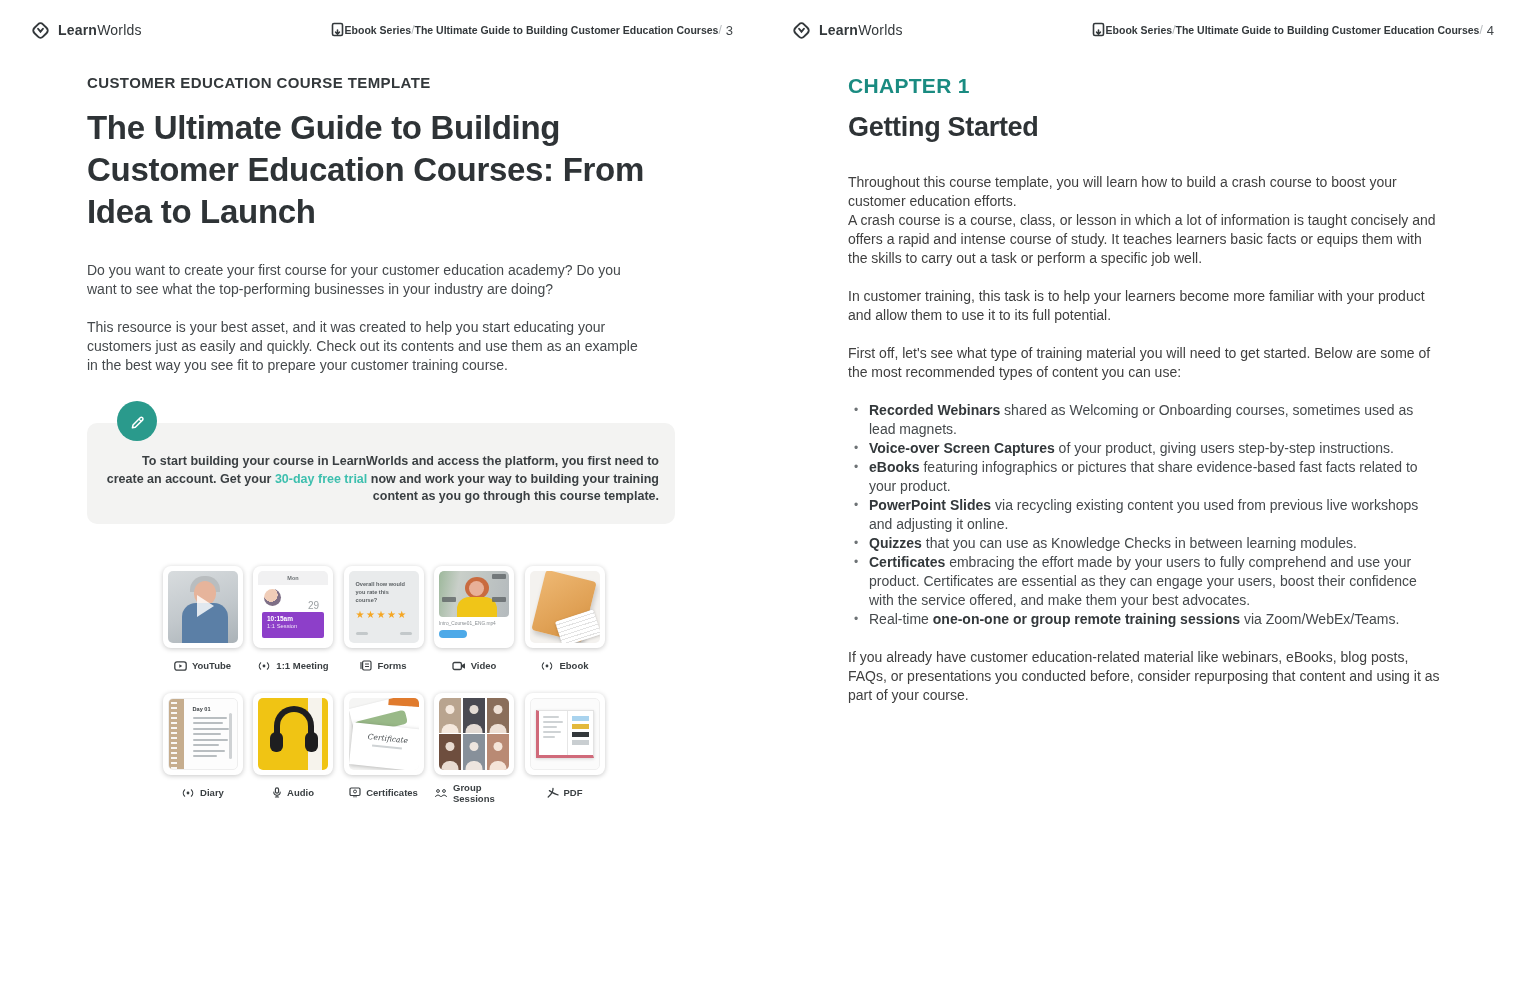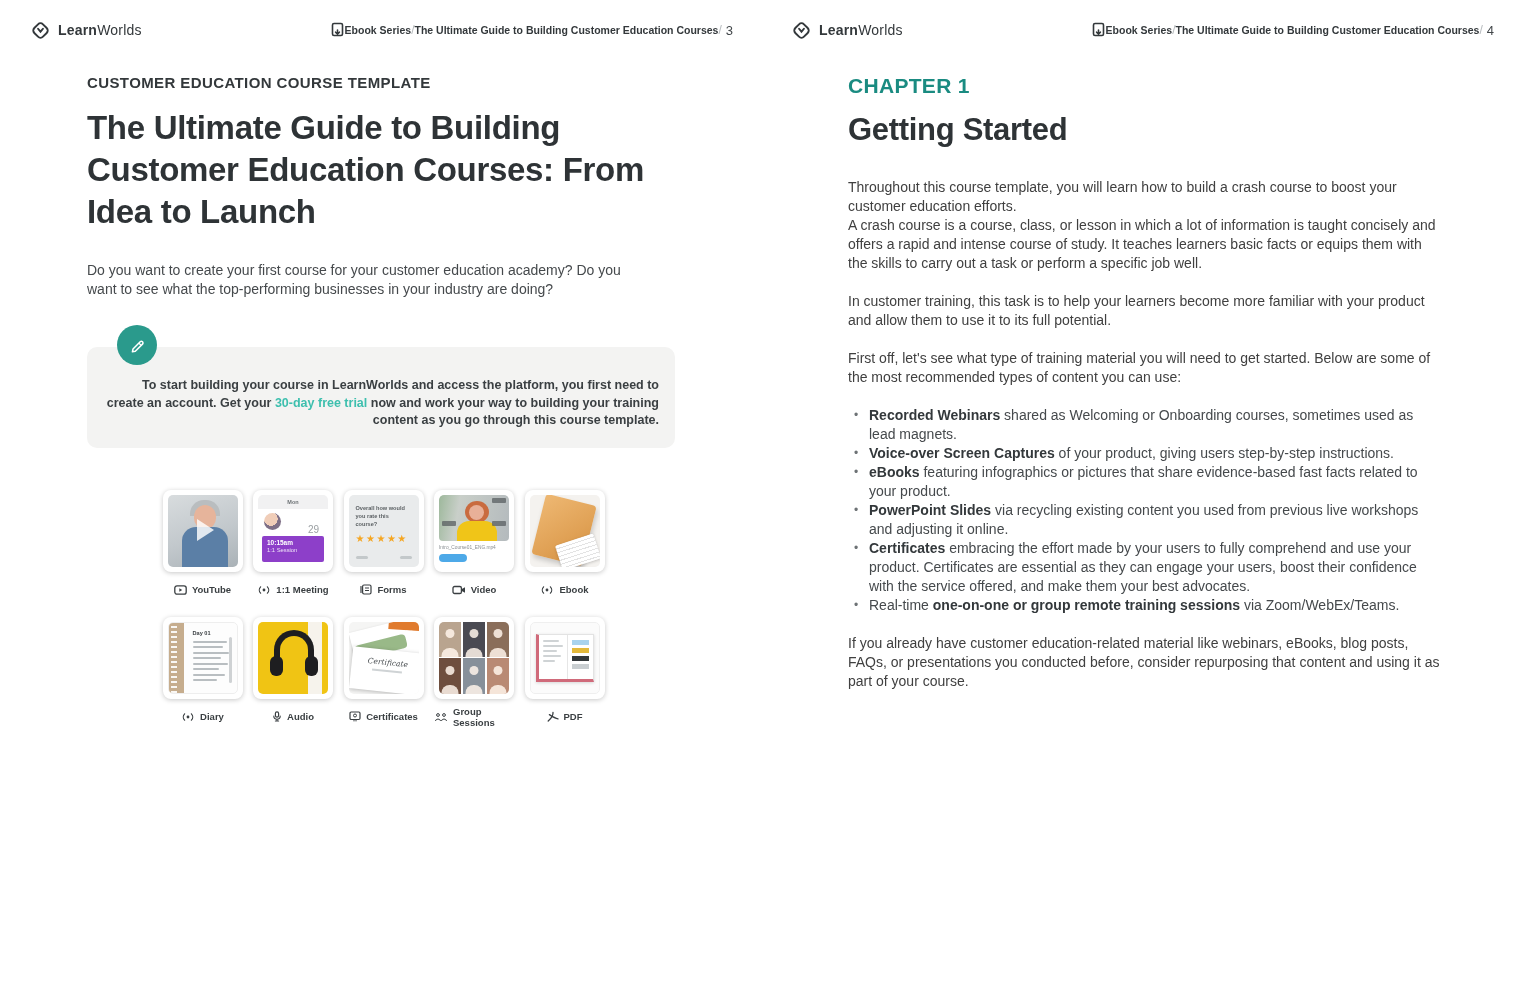--- a/index.html
+++ b/index.html
@@ -158,21 +158,21 @@
   .pdf-pg { flex:1; padding:5px 4px; display:flex; flex-direction:column; gap:3px; }
   .pdf-pg.left { border-right:1px solid #e6e6e6; }
   .pdf-pg i { display:block; height:2px; background:#cfd3d5; border-radius:1px; }
   .pdf-pg .sw1 { height:5px; background:#a9d3ee; }
   .pdf-pg .sw2 { height:5px; background:#e3b93c; }
   .pdf-pg .sw3 { height:5px; background:#33383b; }
   .pdf-pg .sw4 { height:5px; background:#c9ced1; }
 
   
   .chapter { font-size:21px; font-weight:700; color:#1a8b81; letter-spacing:.3px; }
-  .chapter-title { margin-top:14px; font-size:31px; font-weight:700; color:#2e3336; letter-spacing:-.3px; }
+  .chapter-title { margin-top:14px; font-size:27px; font-weight:700; color:#2e3336; letter-spacing:-.3px; }
   .r-p { font-size:14px; line-height:19px; color:#404040; max-width:592px; margin-top:19px; }
   .r-p.intro { margin-top:30px; }
   .r-h { font-size:14px; line-height:19px; font-weight:700; color:#33383b; margin-top:19px; }
   .r-p.tight { margin-top:0; }
   .bullets { margin-top:19px; max-width:592px; list-style:none; }
   .bullets li { position:relative; padding-left:21px; font-size:14px; line-height:19px; color:#45494c; }
   .bullets li::before { content:"•"; position:absolute; left:6px; top:0; color:#6d7275; font-size:12px; }
   .bullets b { color:#33383b; }
 </style>
 </head>
@@ -200,20 +200,21 @@
         <span class="crumb-sep">/</span>
         <span class="page-num">3</span>
       </div>
     </div>
 
     <div class="content">
       <div class="eyebrow">CUSTOMER EDUCATION COURSE TEMPLATE</div>
       <h1 class="big-title">The Ultimate Guide to Building Customer Education Courses: From Idea to Launch</h1>
 
       <p class="body-p first">Do you want to create your first course for your customer education academy? Do you want to see what the top-performing businesses in your industry are doing?</p>
+      <p class="body-p">This resource is your best asset, and it was created to help you start educating your customers just as easily and quickly. Check out its contents and use them as an example in the best way you see fit to prepare your customer training course.</p>
 
       <div class="callout-wrap">
         <div class="callout-badge">
           <svg width="18" height="18" viewBox="0 0 18 18">
             <path d="M5 13 L12.2 5.8 a1.6 1.6 0 0 1 2.3 2.3 L7.3 15.3 L4.4 15.8 Z" fill="none" stroke="#ffffff" stroke-width="1.5" stroke-linejoin="round"></path>
             <path d="M11 7.2 L13.2 9.4" stroke="#ffffff" stroke-width="1.3"></path>
           </svg>
         </div>
         <div class="callout">
           <p><span>To start building your course in LearnWorlds and access the platform, you first need to create an account. Get your </span><a class="trial-link" href="#">30-day free trial</a><span> now and work your way to building your training content as you go through this course template.</span></p>
@@ -478,20 +479,21 @@
       <p class="r-p tight">A crash course is a course, class, or lesson in which a lot of information is taught concisely and offers a rapid and intense course of study. It teaches learners basic facts or equips them with the skills to carry out a task or perform a specific job well.</p>
 
       <p class="r-p">In customer training, this task is to help your learners become more familiar with your product and allow them to use it to its full potential.</p>
       <p class="r-p">First off, let's see what type of training material you will need to get started. Below are some of the most recommended types of content you can use:</p>
 
       <ul class="bullets">
         <li><span></span><b>Recorded Webinars</b><span> shared as Welcoming or Onboarding courses, sometimes used as lead magnets.</span></li>
         <li><span></span><b>Voice-over Screen Captures</b><span> of your product, giving users step-by-step instructions.</span></li>
         <li><span></span><b>eBooks</b><span> featuring infographics or pictures that share evidence-based fast facts related to your product.</span></li>
         <li><span></span><b>PowerPoint Slides</b><span> via recycling existing content you used from previous live workshops and adjusting it online.</span></li>
+        <li><span></span><b>Quizzes</b><span> that you can use as Knowledge Checks in between learning modules.</span></li>
         <li><span></span><b>Certificates</b><span> embracing the effort made by your users to fully comprehend and use your product. Certificates are essential as they can engage your users, boost their confidence with the service offered, and make them your best advocates.</span></li>
         <li><span>Real-time </span><b>one-on-one or group remote training sessions</b><span> via Zoom/WebEx/Teams.</span></li>
       </ul>
 
       <p class="r-p">If you already have customer education-related material like webinars, eBooks, blog posts, FAQs, or presentations you conducted before, consider repurposing that content and using it as part of your course.</p>
     </div>
   </div>
 
 </div>
 

